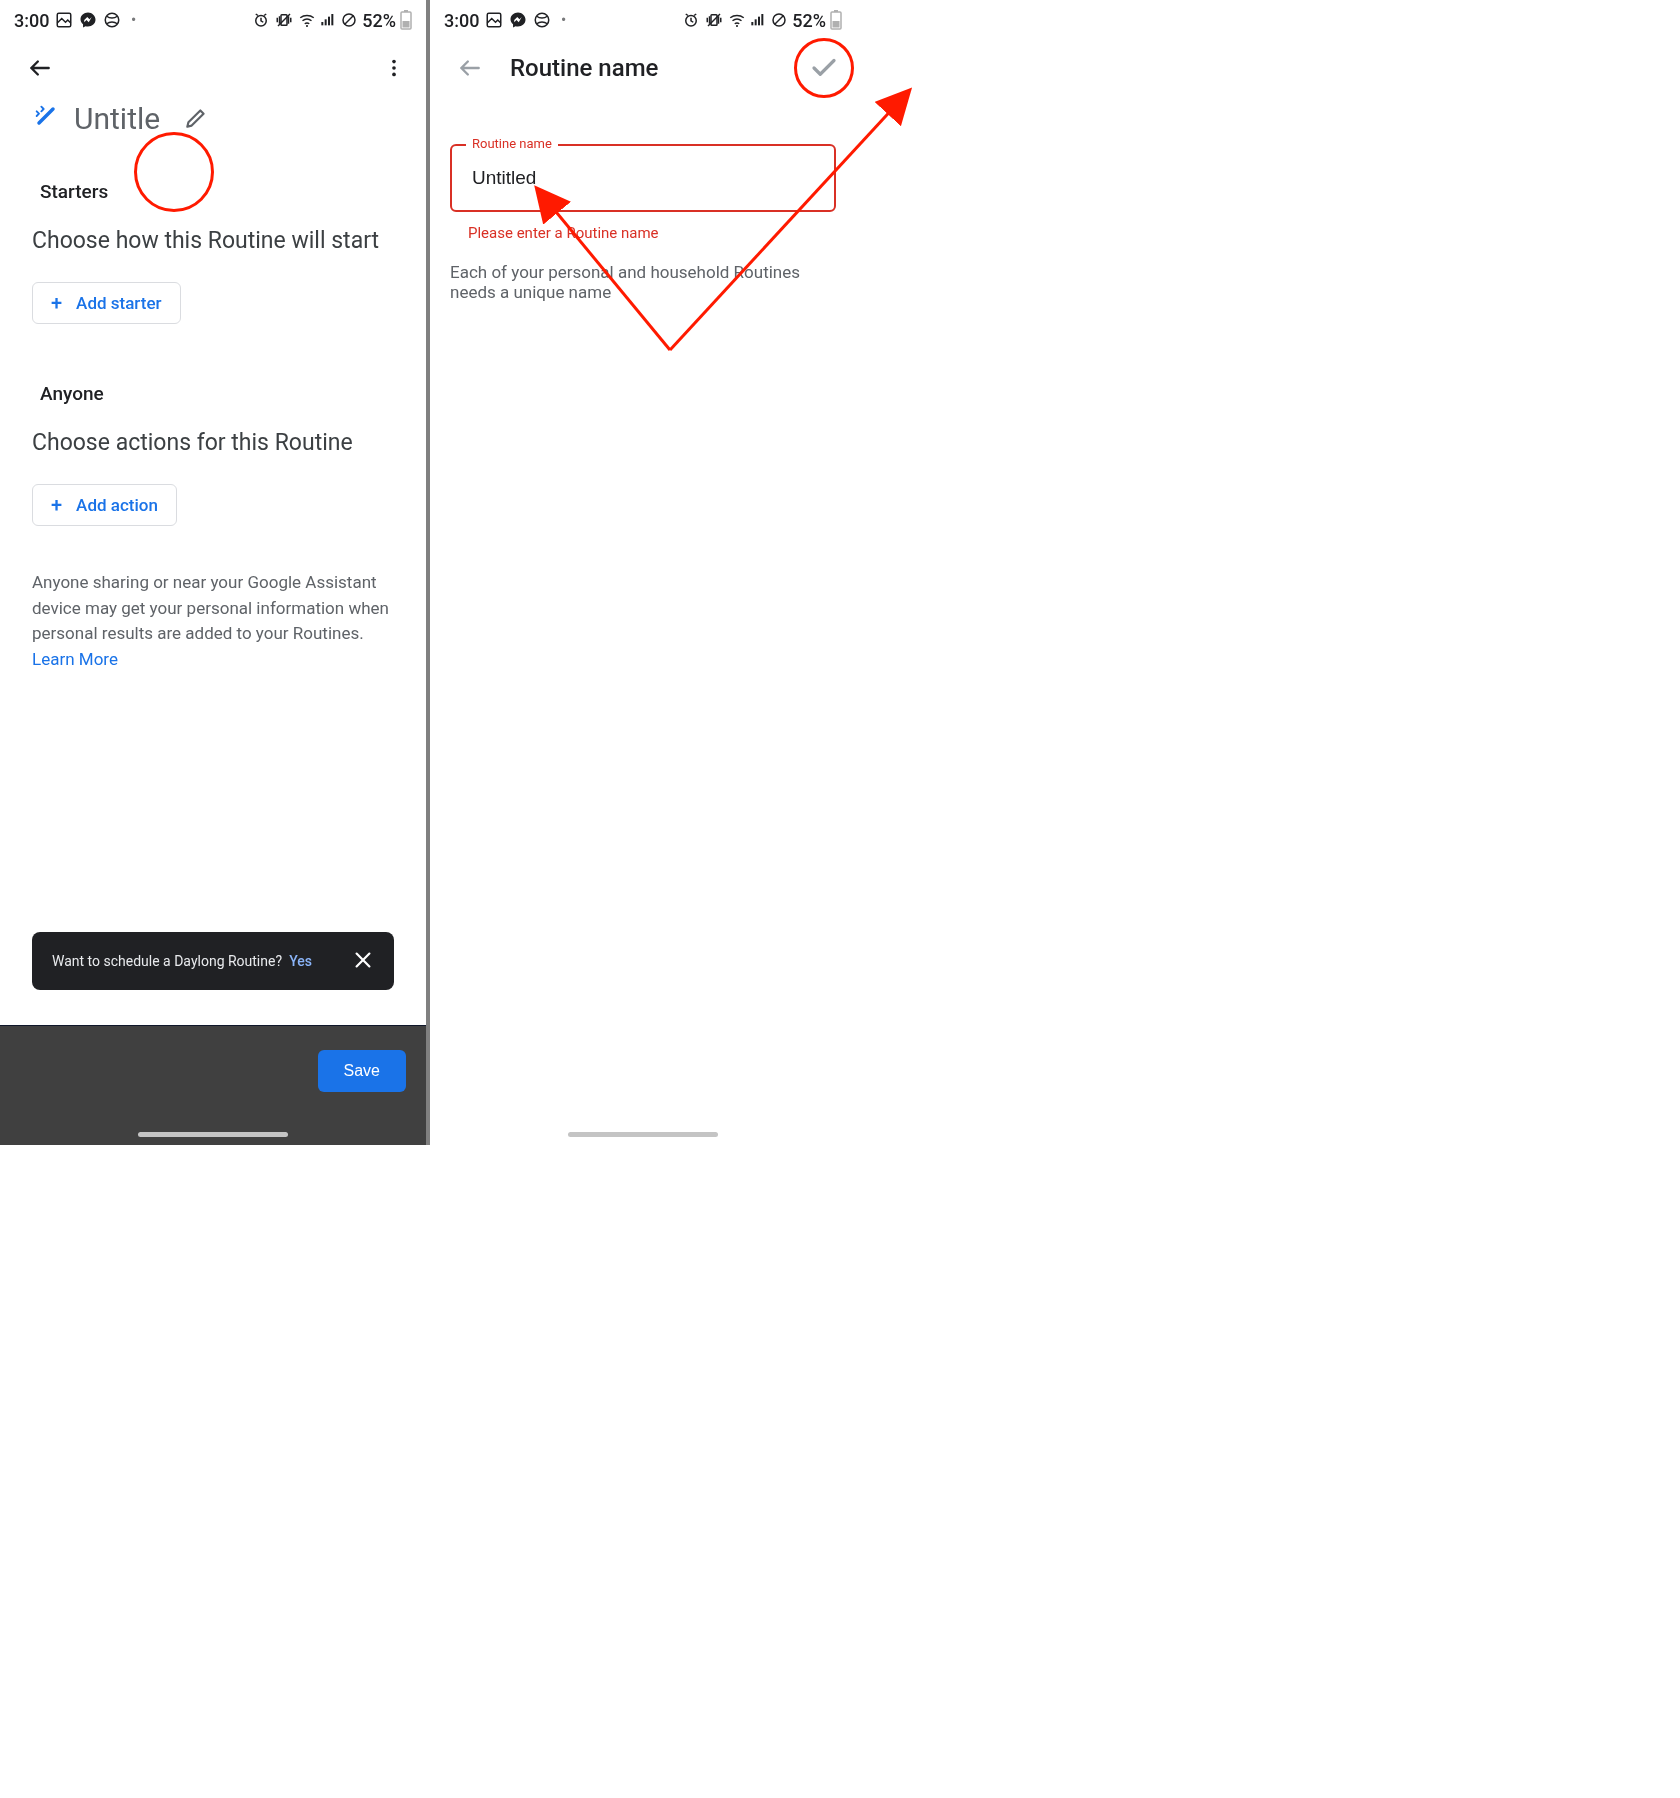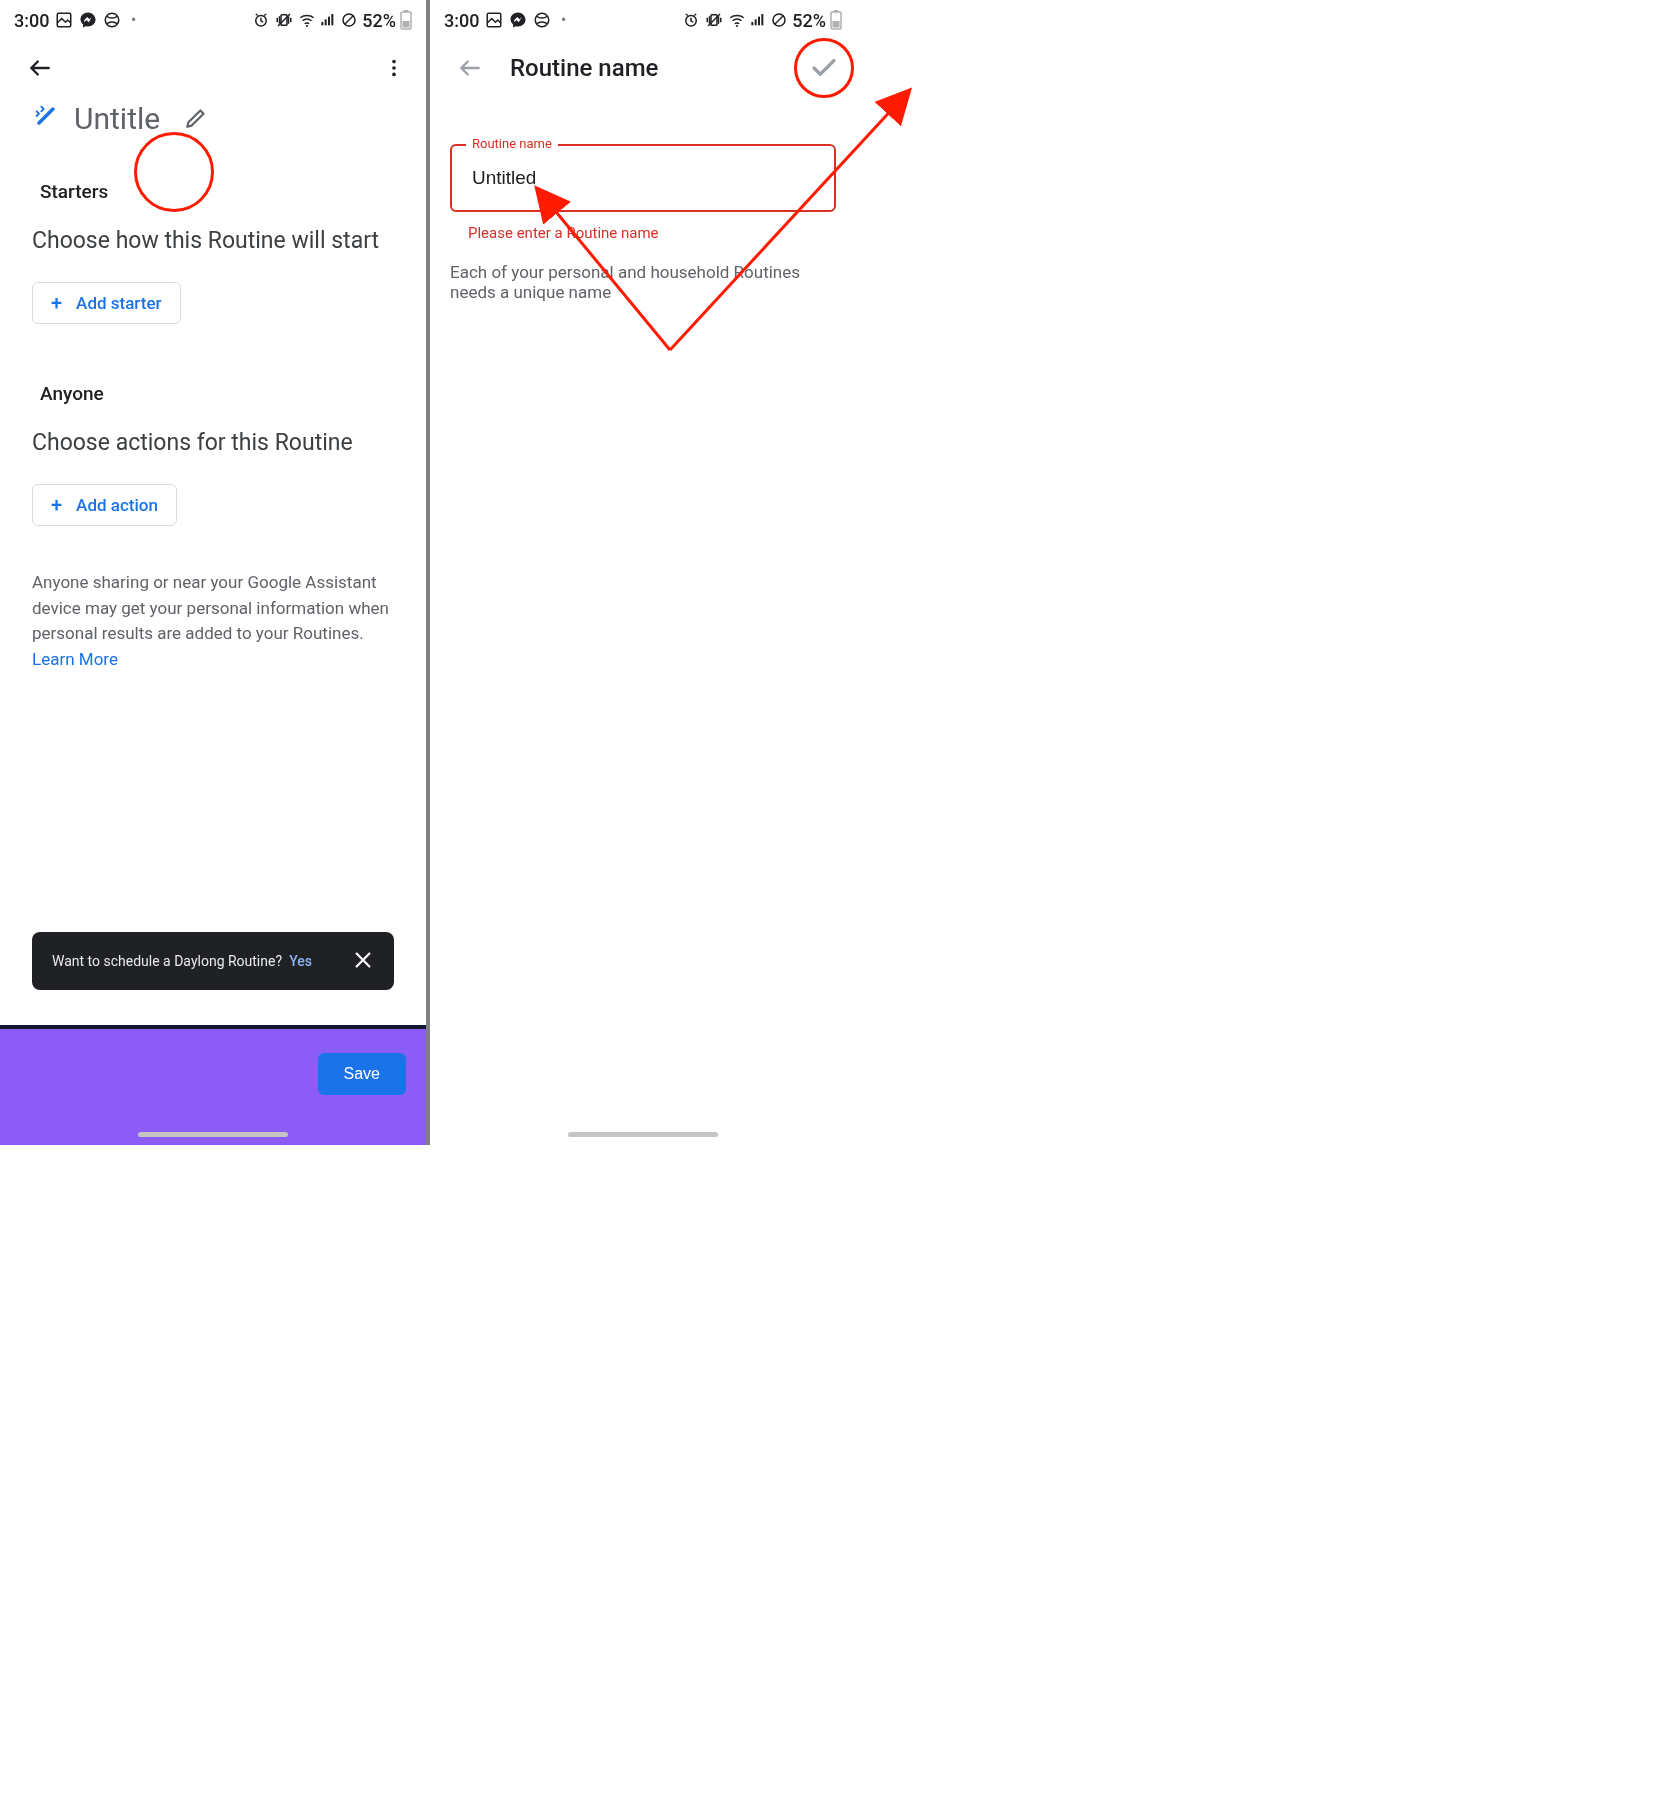--- a/index.html
+++ b/index.html
@@ -115,22 +115,22 @@
     padding: 0 20px;
     font-size: 14px;
   }
   .toast .yes { color: #8ab4f8; margin-left: auto; margin-right: 40px; font-weight: 500; cursor:pointer; }
   .toast .close { color: #fff; cursor:pointer; }
   
   .bottom {
     position: absolute;
     left: 0; right: 0; bottom: 0;
     height: 120px;
-    border-top: 4px solid #0f172a;
-    background: #8b5cf6;
+    border-top: 1px solid #0f172a;
+    background: #404040;
   }
   .save-btn {
     position: absolute;
     right: 20px; top: 24px;
     background: #1a73e8;
     color: #fff;
     border: none;
     border-radius: 6px;
     padding: 12px 26px;
     font-size: 16px;

